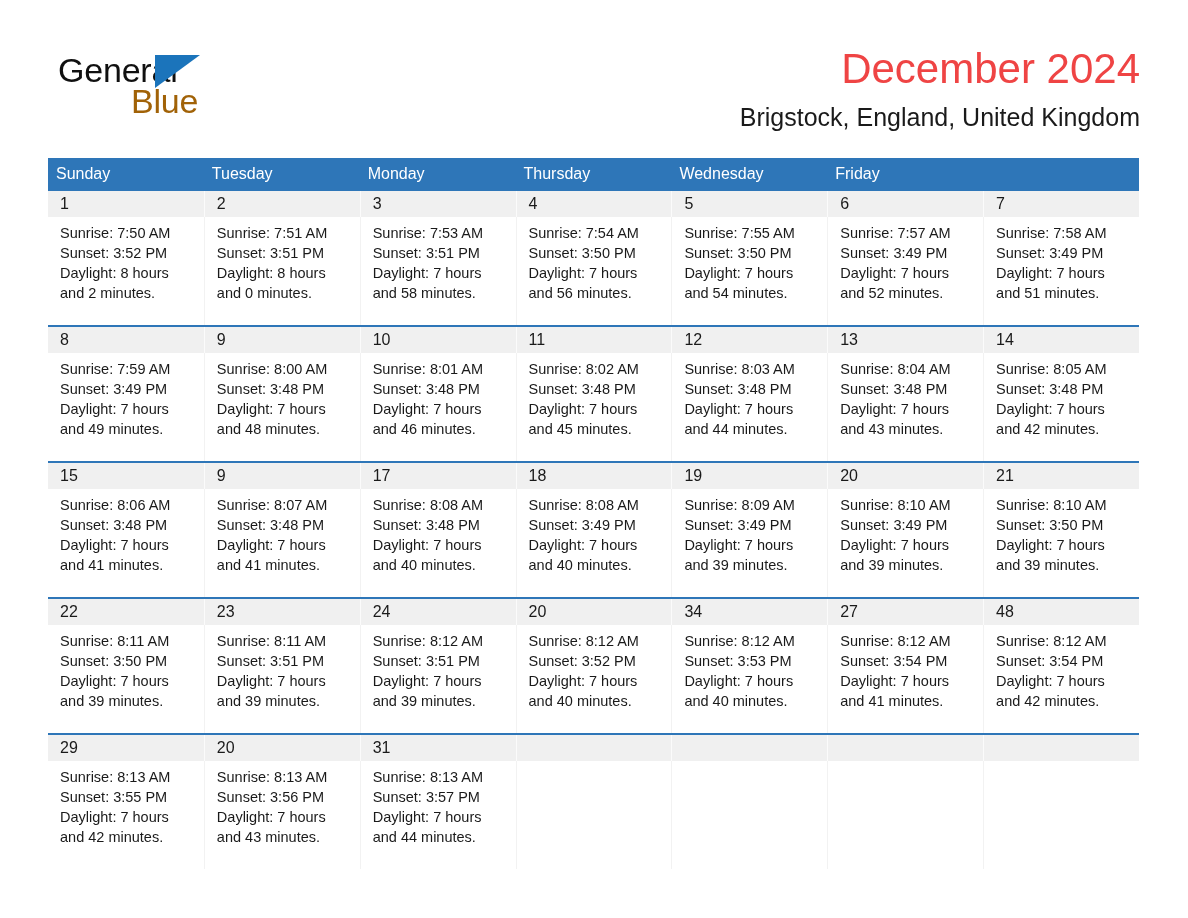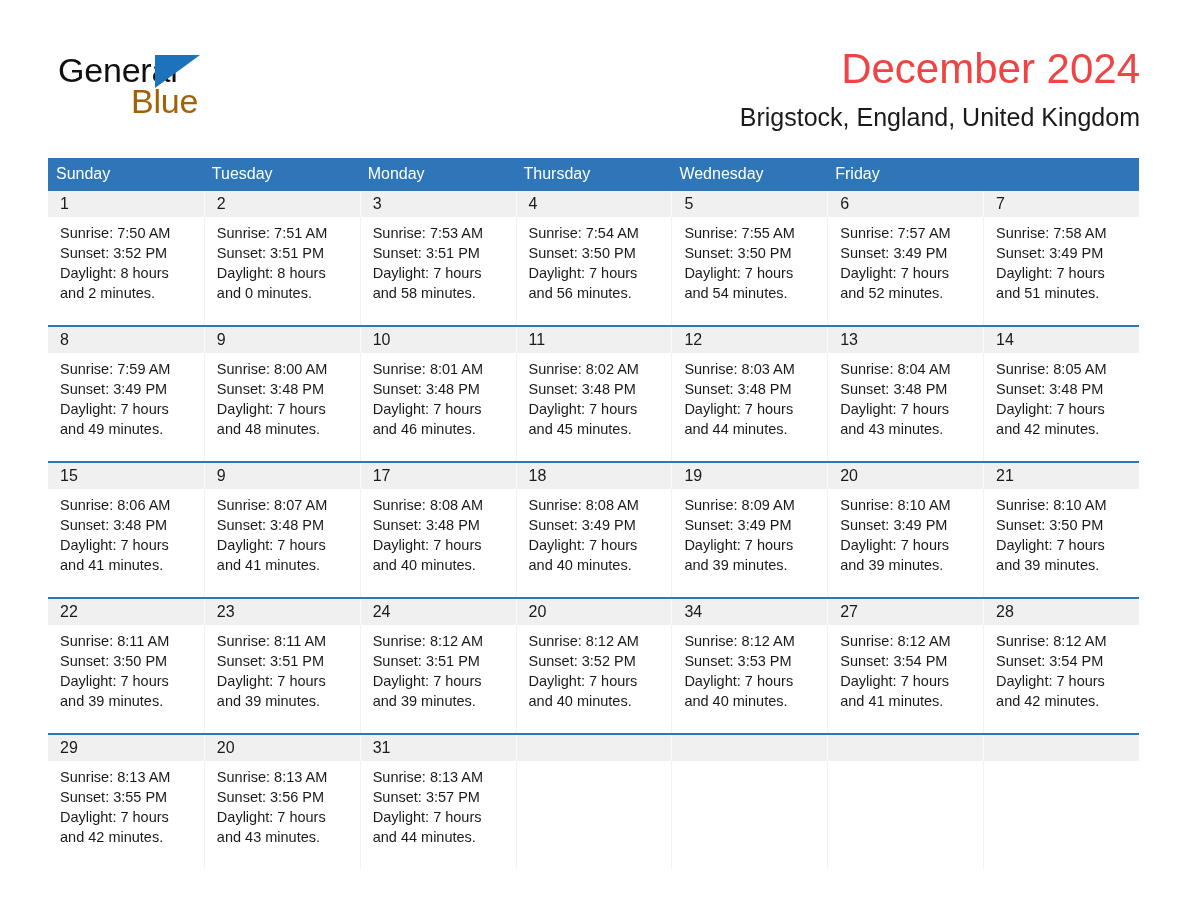--- a/index.html
+++ b/index.html
@@ -350,21 +350,21 @@
     </div>
 
     <div class="week">
       <div class="week-numbers">
         <div class="cell">22</div>
         <div class="cell">23</div>
         <div class="cell">24</div>
         <div class="cell">20</div>
         <div class="cell">34</div>
         <div class="cell">27</div>
-        <div class="cell">28</div>
+        <div class="cell">48</div>
       </div>
       <div class="week-body">
         <div class="cell">
             <div class="daytext">Sunrise: 8:11 AM
 Sunset: 3:50 PM
 Daylight: 7 hours
 and 39 minutes.</div>
           </div>
         <div class="cell">
             <div class="daytext">Sunrise: 8:11 AM

